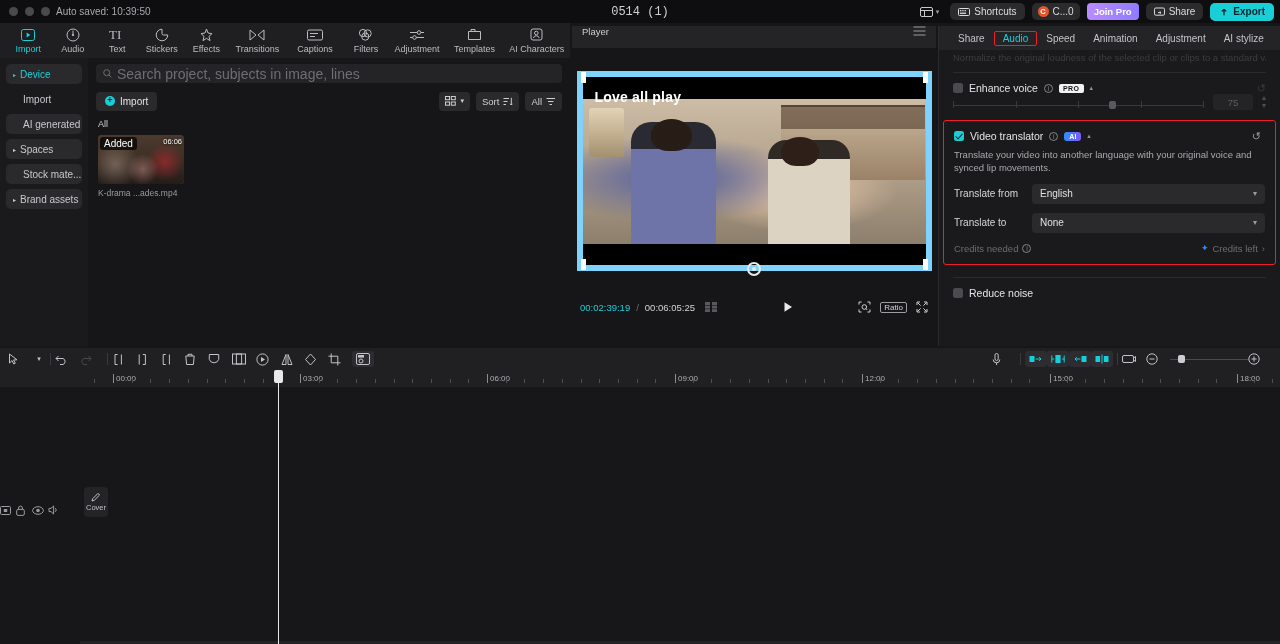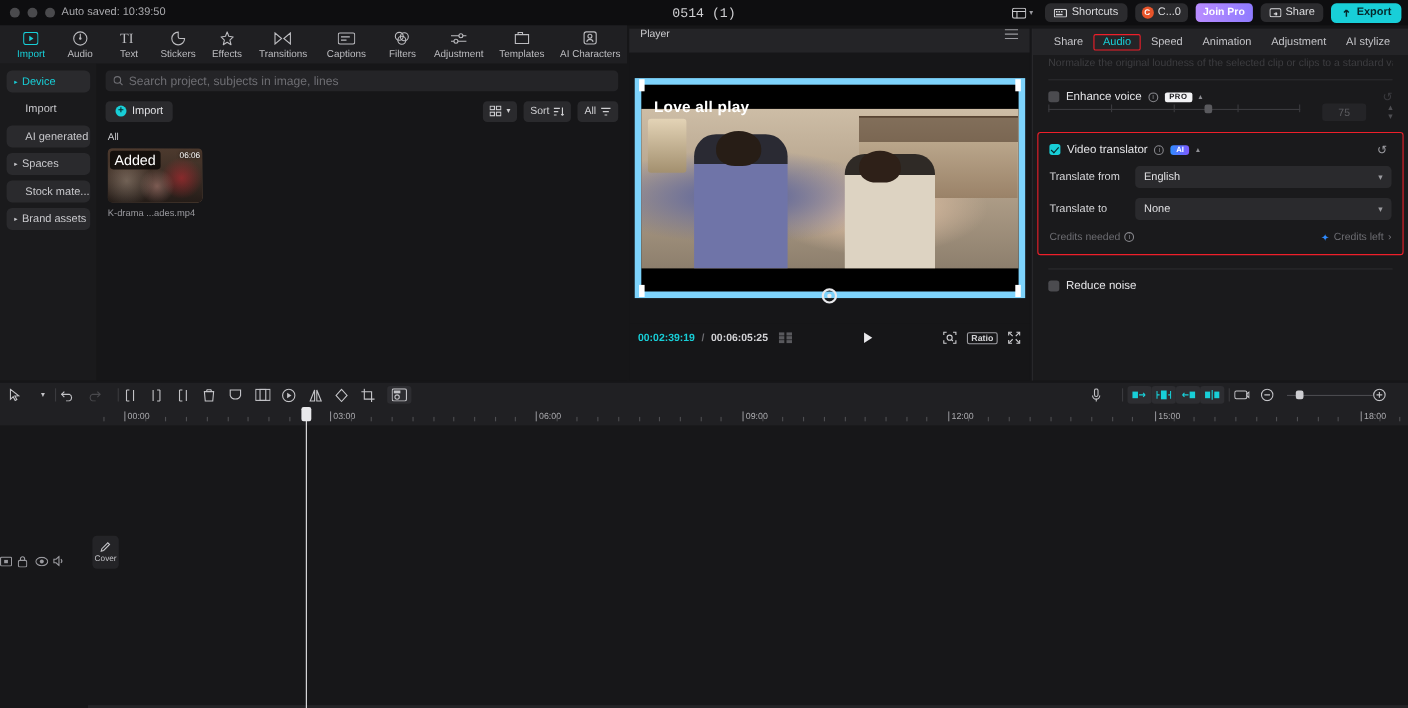--- a/index.html
+++ b/index.html
@@ -87,21 +87,21 @@
 
   
   .mediapanel {
     position: absolute; left: 88px; top: 58px; width: 482px; height: 288px;
     background: #161618;
   }
   .searchbar {
     margin: 6px 8px 0 8px; height: 19px; background: #242427; border-radius: 4px;
     display: flex; align-items: center; padding: 0 7px; gap: 5px;
   }
-  .searchbar .ph { font-size: 11px; color: #6e6e73; }
+  .searchbar .ph { font-size: 14px; color: #6e6e73; }
   .mediatools {
     display: flex; align-items: center; margin: 8px 8px 0 8px; height: 20px;
   }
   .impbtn {
     background: #2a2a2d; border-radius: 4px; height: 19px;
     display: flex; align-items: center; gap: 5px; padding: 0 9px;
     font-size: 10px; color: #e2e2e5;
   }
   .impbtn .plus {
     width: 10px; height: 10px; border-radius: 50%; background: #18cfd8;
@@ -122,21 +122,21 @@
   .thumb .scene {
     position: absolute; inset: 0;
     background:
       radial-gradient(circle at 20% 60%, rgba(220,200,180,.35), transparent 32%),
       radial-gradient(circle at 52% 70%, rgba(235,170,160,.4), transparent 28%),
       radial-gradient(circle at 78% 55%, rgba(200,40,50,.55), transparent 26%),
       linear-gradient(180deg,#4d3a2e 0%,#3a2c24 55%,#241c18 100%);
   }
   .badge-added {
     position: absolute; left: 2px; top: 2px; background: rgba(0,0,0,.72);
-    color: #fff; font-size: 13px; padding: 1px 4px; border-radius: 3px;
+    color: #fff; font-size: 10px; padding: 1px 4px; border-radius: 3px;
   }
   .badge-dur {
     position: absolute; right: 2px; top: 2px; color: #fff; font-size: 7.5px;
     text-shadow: 0 0 3px #000;
   }
   .thumbname { font-size: 8.5px; color: #9a9a9f; margin-top: 4px; }
 
   
   .playerpanel {
     position: absolute; left: 572px; top: 26px; width: 364px; height: 320px;
@@ -200,21 +200,20 @@
   }
   .stageicon {
     position: absolute; left: 50%; transform: translateX(-50%); bottom: 18px;
     width: 14px; height: 14px; border-radius: 50%; border: 2px solid #e9e9ec;
     display: flex; align-items: center; justify-content: center;
   }
   .stageicon i { width: 4px; height: 4px; background: #e9e9ec; border-radius: 50%; display: block; }
   .playerbar {
     height: 26px; display: flex; align-items: center; padding: 0 8px; gap: 6px;
     font-size: 9.5px;
-    font-weight: bold;
   }
   .tc-cur { color: #18cfd8; }
   .tc-sep { color: #6e6e73; }
   .tc-tot { color: #d3d3d6; }
   .pb-center { flex: 1; display: flex; align-items: center; justify-content: center; }
   .pb-right { display: flex; align-items: center; gap: 9px; }
   .ratio-box {
     border: 1px solid #9c9ca1; border-radius: 2px; padding: 0px 3px;
     font-size: 8px; color: #d3d3d6;
   }
@@ -256,21 +255,21 @@
     background: #f2f2f4; color: #16161a; font-size: 7px; font-weight: bold;
     padding: 1px 4px; border-radius: 2px; letter-spacing: .5px;
   }
   .aibadge {
     background: linear-gradient(90deg,#2f8bff,#7f5bff); color: #fff;
     font-size: 7px; font-weight: bold; padding: 1px 5px; border-radius: 3px;
   }
   .caret { color: #8e8e93; font-size: 7px; }
   .reset { position: absolute; right: 14px; color: #9a9a9f; font-size: 11px; }
   .intensity-label { font-size: 10px; color: #59595d; margin: 11px 0 6px 0; }
-  .slider-row { display: flex; align-items: flex-start; gap: 20px; }
+  .slider-row { display: flex; align-items: flex-end; gap: 9px; }
   .slider { position: relative; flex: 1; height: 10px; }
   .slider .track {
     position: absolute; left: 0; right: 0; top: 4.5px; height: 1px; background: #3a3a3e;
   }
   .slider .tick {
     position: absolute; top: 1px; width: 1px; height: 7px; background: #3a3a3e;
   }
   .slider .knob {
     position: absolute; top: 1px; width: 7px; height: 8px; border-radius: 2px;
     background: #5a5a5e;
@@ -701,20 +700,21 @@
       <div class="hilitebox">
         <div class="row">
           <span class="cbx on"></span>
           <span class="rowlabel">Video translator</span>
           <span class="infoi">i</span>
           <span class="aibadge">AI</span>
           <span class="caret">▴</span>
           <span class="reset">↺</span>
         </div>
 
+        <div class="desc">Translate your video into another language with your original voice and synced lip movements.</div>
 
         <div class="fieldrow">
           <span class="fieldlabel">Translate from</span>
           <div class="select">
             <span>English</span>
             <span class="chev">▾</span>
           </div>
         </div>
 
         <div class="fieldrow">

